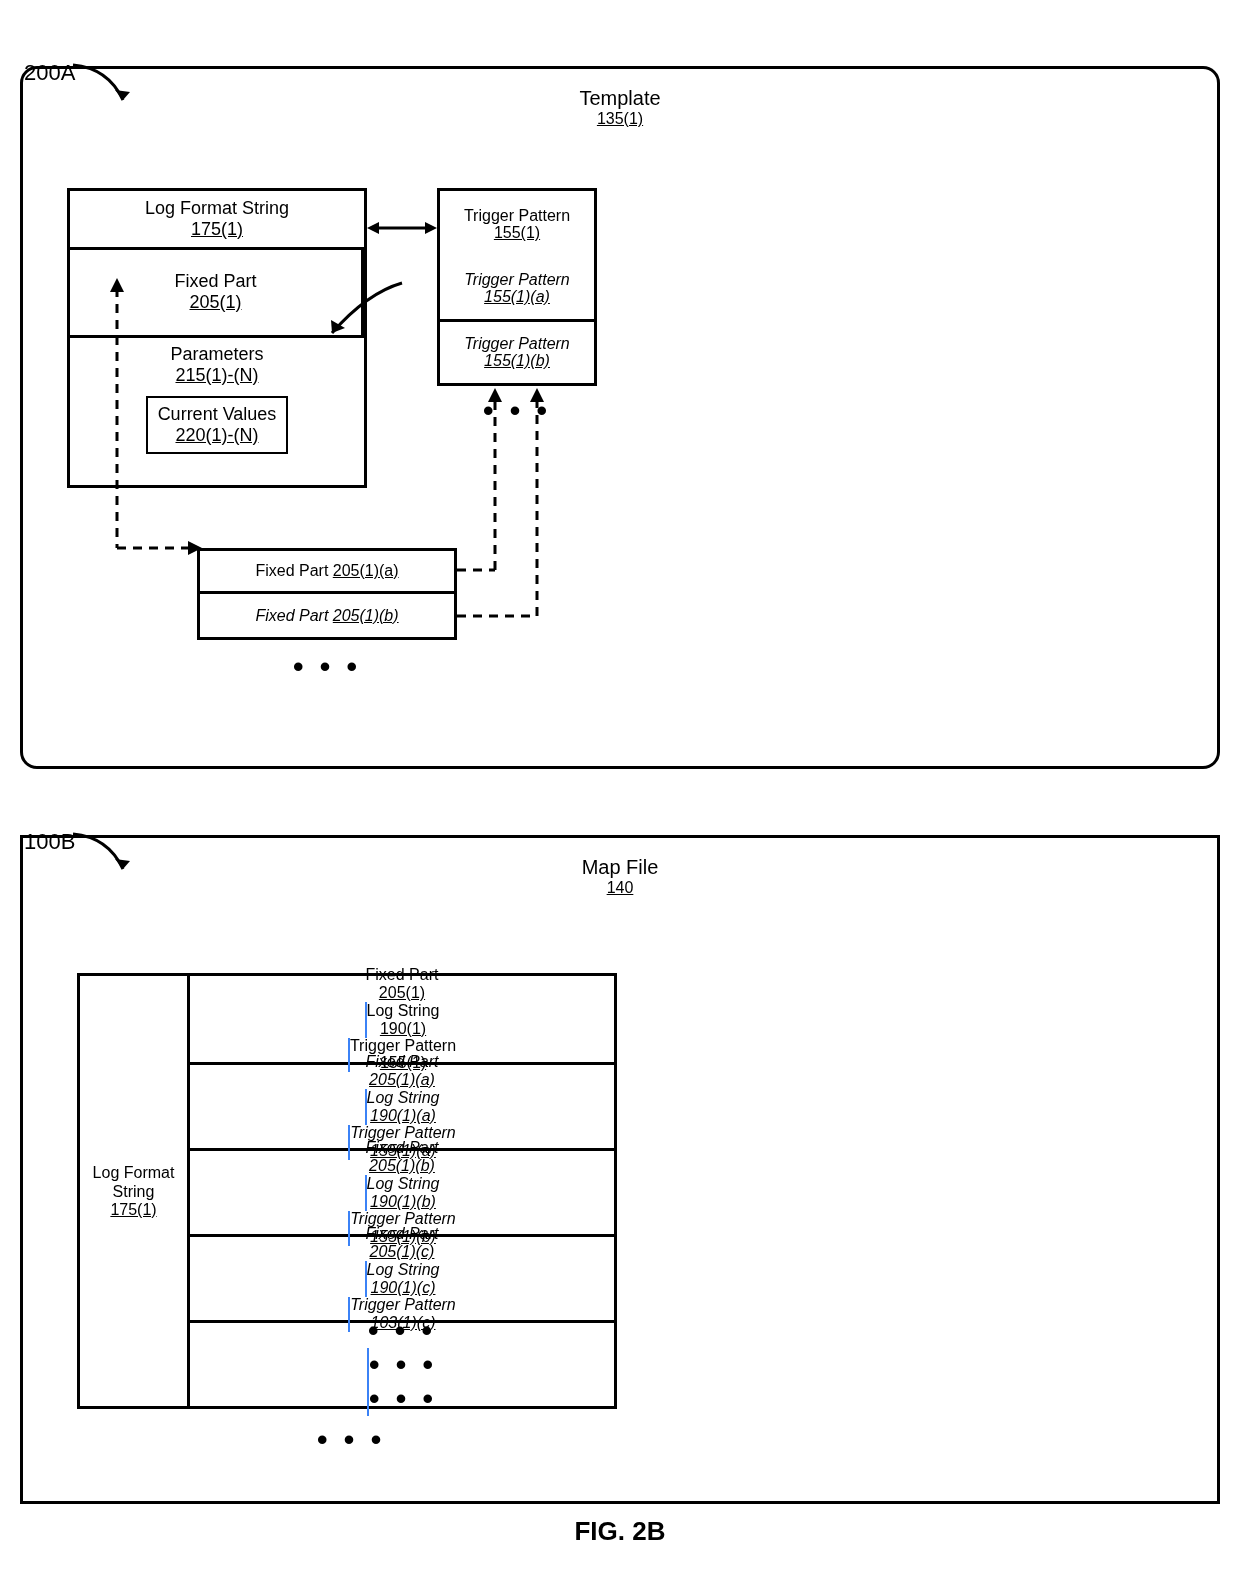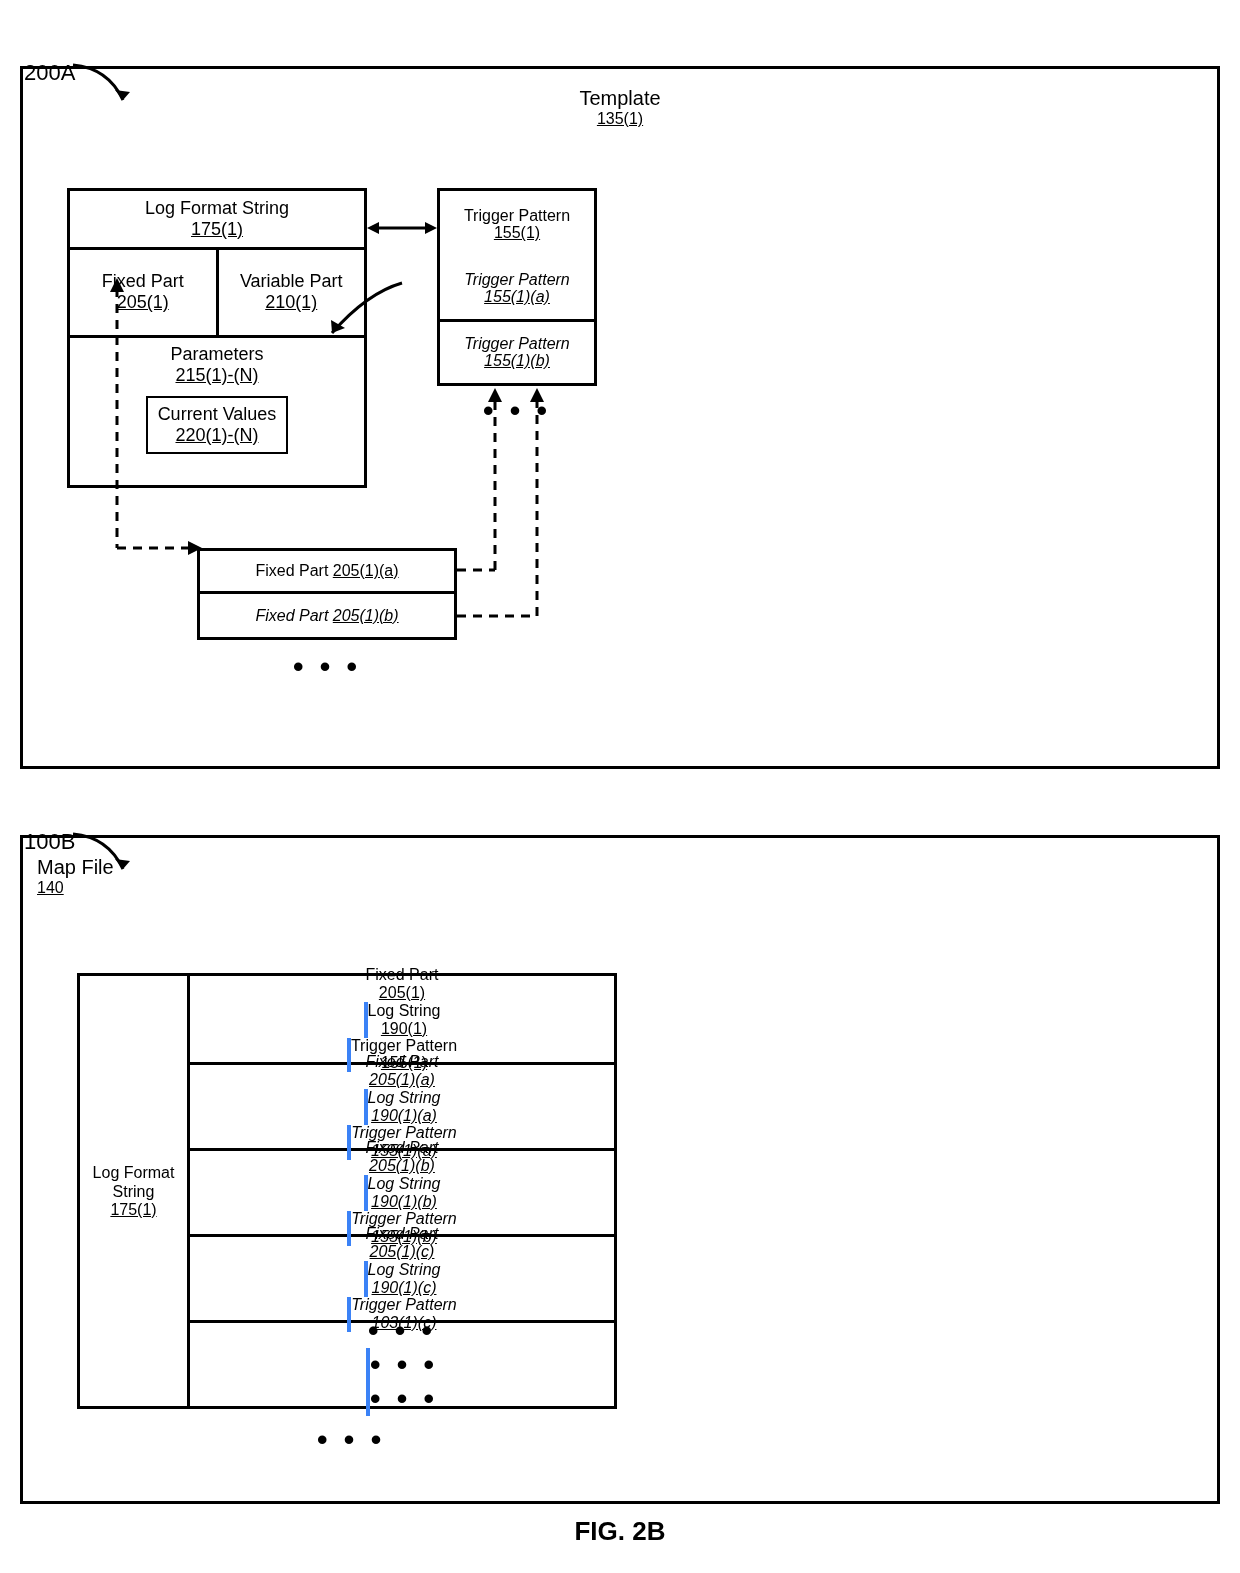--- a/index.html
+++ b/index.html
@@ -57,62 +57,58 @@
   .tp-box { position:absolute; left:400px; top:60px; width:160px; }
   .tp-header { border:3px solid #000; border-bottom:none; height:70px; display:flex; flex-direction:column; align-items:center; justify-content:center;}
   .tp-cell { border:3px solid #000; border-top:none; height:64px; display:flex; flex-direction:column; align-items:center; justify-content:center;}
 
   .fx-stack { position:absolute; left:160px; top:420px; width:260px;}
   .fx-stack .fx { border:3px solid #000; height:46px; display:flex; align-items:center; justify-content:center; }
   .fx-stack .fx + .fx { border-top:none;}
 
   
   .fig2b-wrap { position: relative; height: 580px; }
-  .mapfile-title { text-align:left; margin-bottom:6px;}
+  .mapfile-title { text-align:center; margin-bottom:6px;}
   .grid2b { position:absolute; left:40px; top:70px; width:540px; border:3px solid #000;}
   .grid2b .lfcol { width:110px; border-right:3px solid #000; display:flex; flex-direction:column; align-items:center; justify-content:center;}
   .grid2b .rcol { flex:1;}
   .cell { height:86px; display:flex; flex-direction:column; align-items:center; justify-content:center;}
   .cell3 { display:flex;}
   .cell3 > div { flex:1; display:flex; flex-direction:column; align-items:center; justify-content:center;}
-  .cell3 > div + div { border-left:4px solid #3b82f6;}
+  .cell3 > div + div { border-left:2px solid #3b82f6;}
 
   svg.abs { position:absolute; pointer-events:none; }
 </style>
 </head>
 <body>
 
 <div style="position:relative; margin-bottom:66px;">
   <div class="refnum" style="left:4px; top:-6px;">200A</div>
   <svg class="abs" style="left:48px; top:-6px;" width="70" height="50">
     <path d="M5 5 Q 40 8 55 40" stroke="#000" stroke-width="3" fill="none"></path>
     <polygon points="55,40 47,30 62,32" fill="#000"></polygon>
   </svg>
 
-  <div class="panel" style="margin-top:36px;">
+  <div class="panel" style="margin-top:36px;border-radius:17px;">
     <div style="text-align:center;">
       <span class="title-line1">Template</span><br>
       <span class="title-line2">135(1)</span>
     </div>
 
     <div class="fig2a-wrap">
 
       <div class="lfs-box box" style="padding:0; align-items:stretch;">
         <div class="lfs-header">
           <span>Log Format String</span>
           <span class="u">175(1)</span>
         </div>
         <div class="lfs-row">
           <div>
             <span>Fixed Part</span>
             <span class="u">205(1)</span>
-          </div>
-          <div>
-            <span>Variable Part</span>
-            <span class="u">210(1)</span>
           </div>
         </div>
         <div class="lfs-params">
           <span>Parameters</span>
           <span class="u">215(1)-(N)</span>
           <div class="cv-box">
             <span>Current Values</span><br>
             <span class="u">220(1)-(N)</span>
           </div>
         </div>

